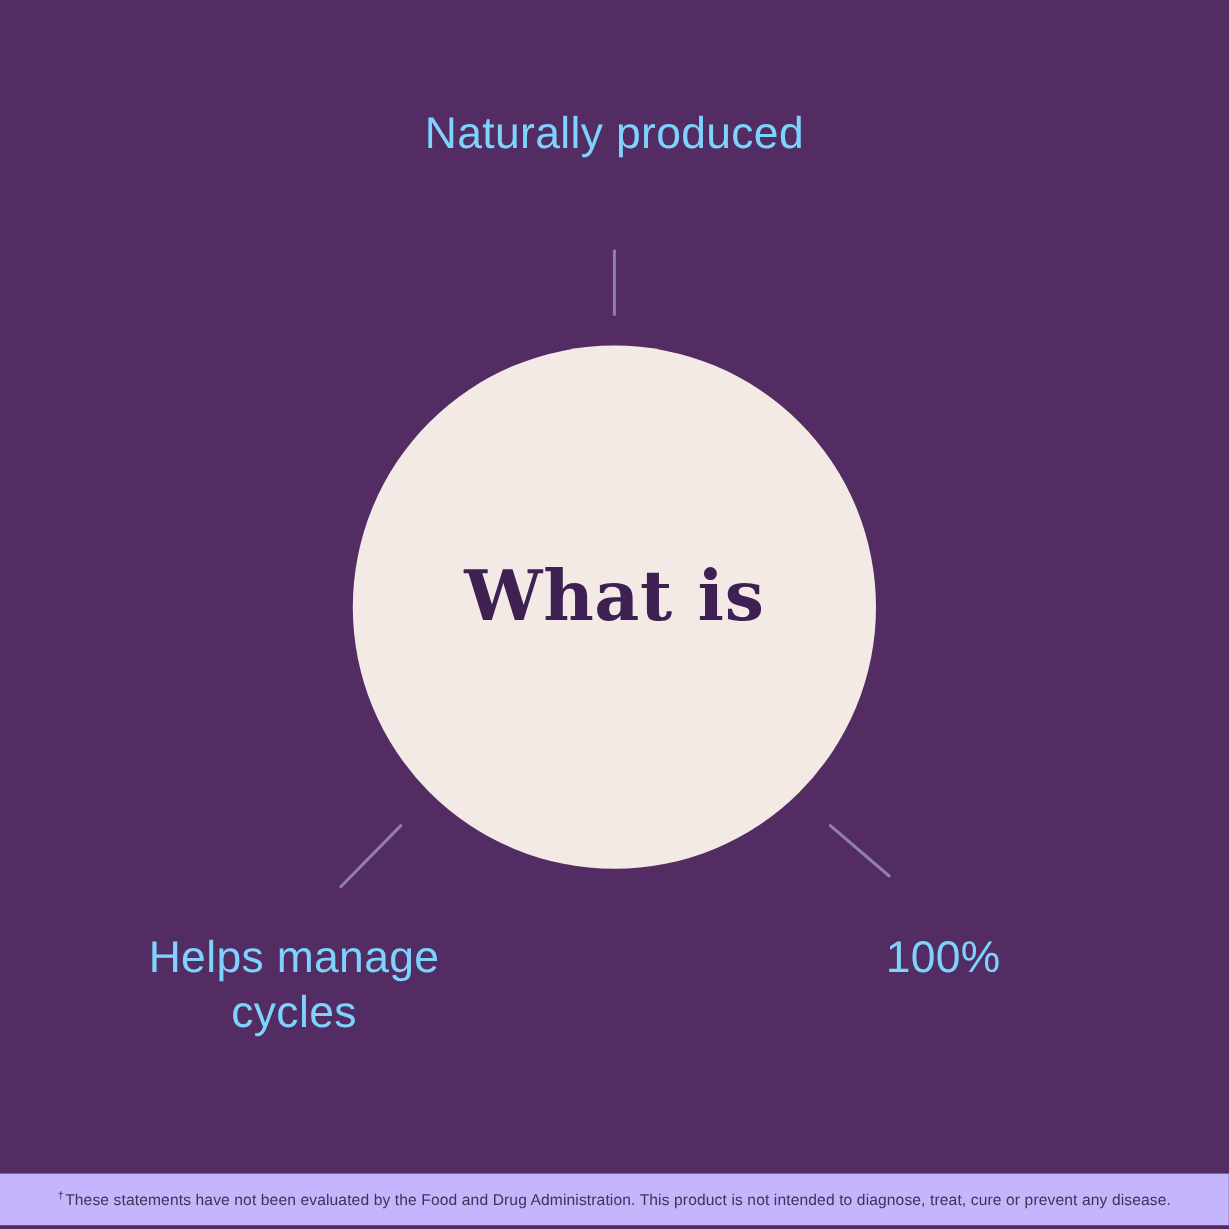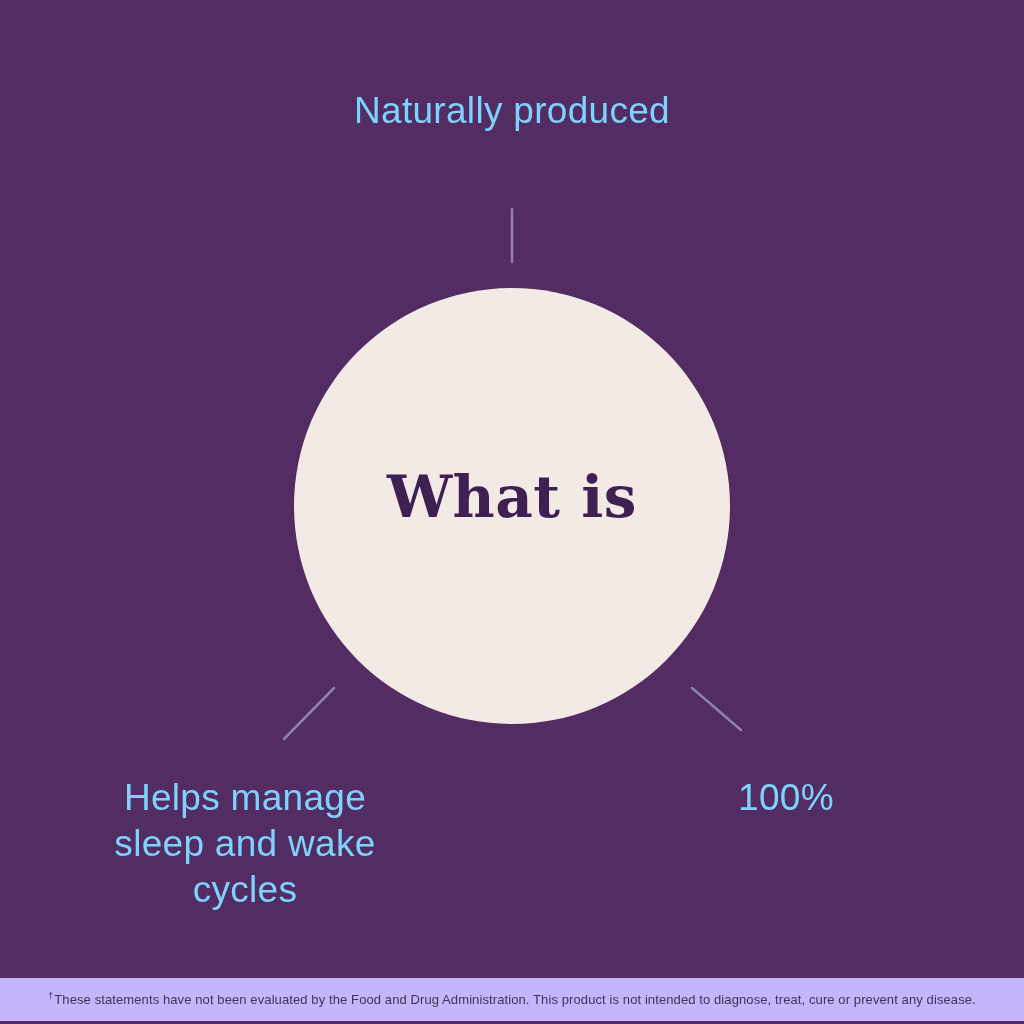--- a/index.html
+++ b/index.html
@@ -75,21 +75,20 @@
 </svg>
 
 <div class="circle">
   <div class="title">
     <div>What is</div>
   </div>
 </div>
 
 <div class="callout callout-bl">
   <div>Helps manage</div>
-  <div>sleep and wake</div>
   <div>cycles</div>
 </div>
 
 <div class="callout callout-br">
   <div>100%</div>
 </div>
 
 <div class="disclaimer">
   <span><sup>†</sup><span>These statements have not been evaluated by the Food and Drug Administration. This product is not intended to diagnose, treat, cure or prevent any disease.</span></span>
 </div>

